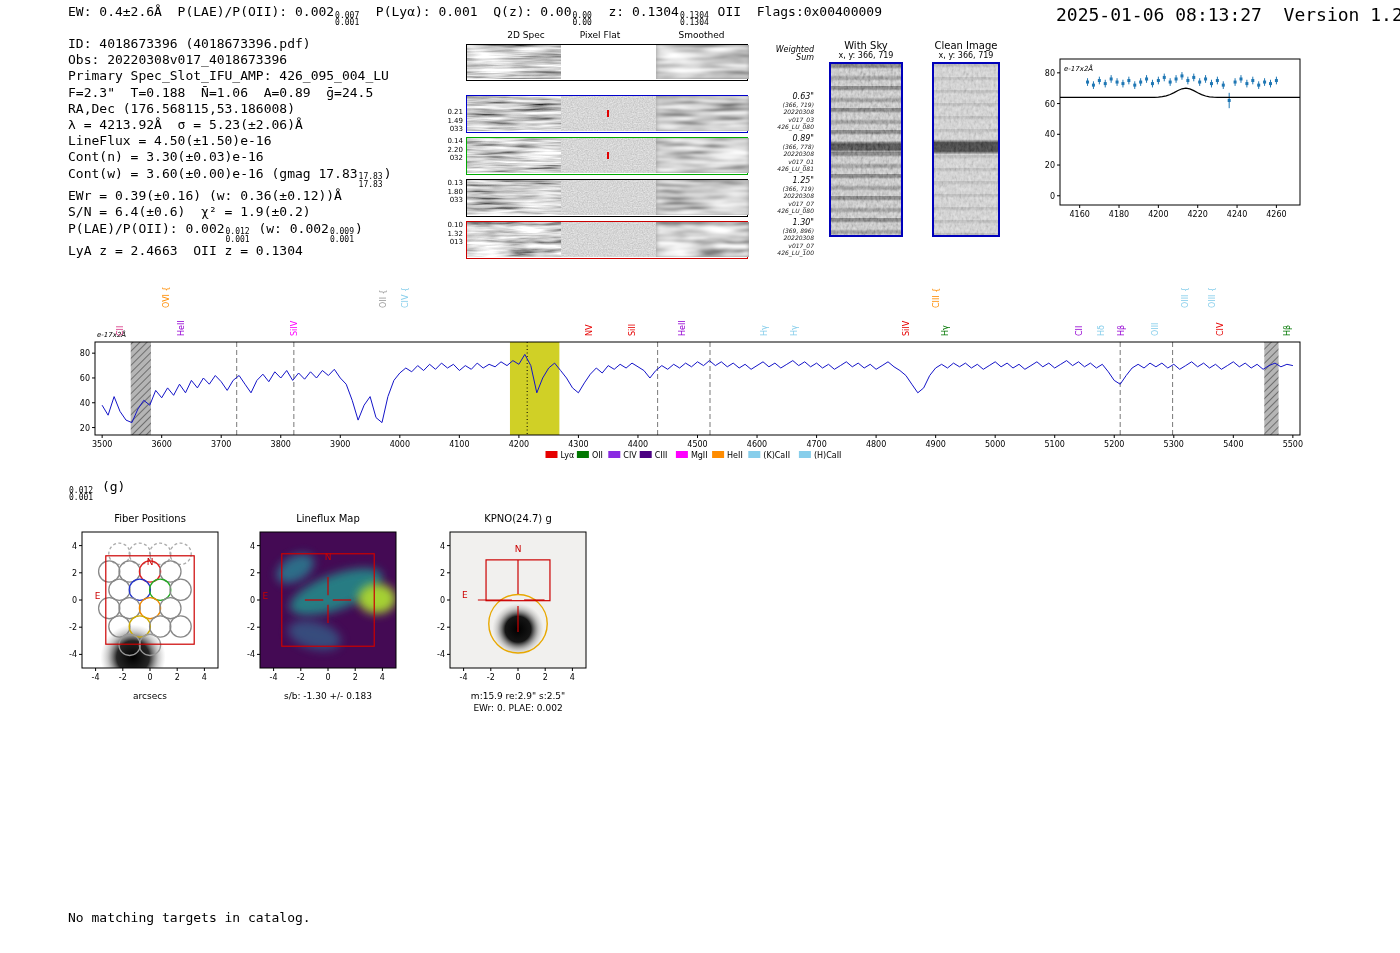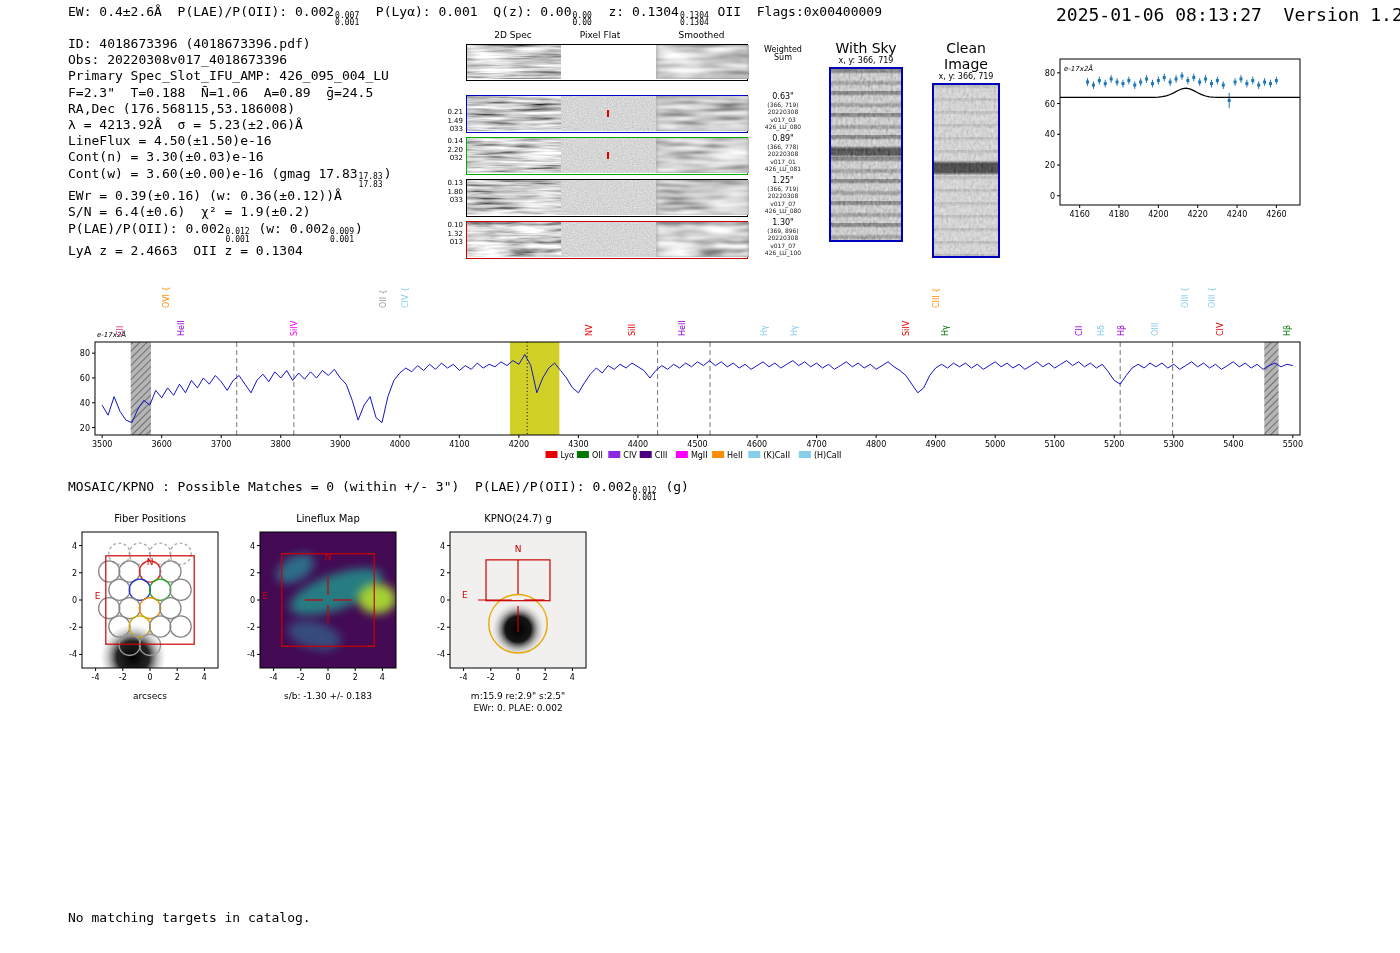--- a/index.html
+++ b/index.html
@@ -12,24 +12,24 @@
   .frac{display:inline-flex;flex-direction:column;font-size:8px;line-height:7.5px;
         vertical-align:-1.5px;margin:0 1px;}
   #spec2d{position:absolute;left:440px;top:30px;width:350px;height:240px;
           font-family:"DejaVu Sans",sans-serif;}
   .colhead{position:absolute;top:0;width:80px;text-align:center;font-size:9px;}
   .specrow{position:absolute;border:1.5px solid #000;box-sizing:border-box;background:#fff;}
   .imgcell{position:absolute;overflow:hidden;background:#9a9a9a;}
   .imgcell svg{display:block;}
   .redmark{position:absolute;width:2px;height:7px;background:#e00000;}
   .lnums{position:absolute;left:0;width:23px;text-align:right;font-size:7px;line-height:8.5px;}
-  .rann{position:absolute;font-size:6px;line-height:7.5px;color:#222;width:62px;text-align:center;}
+  .rann{position:absolute;font-size:6px;line-height:7.5px;color:#222;width:62px;text-align:right;font-style:italic;}
   .rann .f1{font-size:8px;color:#000;}
   .cutpanel{position:absolute;text-align:center;font-family:"DejaVu Sans",sans-serif;}
-  .cuttitle{font-size:14px;}
+  .cuttitle{font-size:10px;}
   .cutsub{font-size:8px;margin-bottom:2px;}
   .cutimg{margin:0 auto;border:2px solid #0000bb;position:relative;overflow:hidden;}
   #withsky{left:824px;top:40px;width:84px;}
   #withsky .cutimg{width:70px;height:171px;}
   #clean{left:926px;top:40px;width:80px;}
   #clean .cutimg{width:64px;height:171px;}
   .withsky-img{background-color:#c4c4c4;background-image:
     linear-gradient(180deg,rgba(0,0,0,0) 0%,rgba(0,0,0,0) 45%,rgba(10,10,10,.85) 47%,rgba(10,10,10,.85) 50%,rgba(0,0,0,0) 52%),
     repeating-linear-gradient(180deg,rgba(30,30,30,.5) 0px,rgba(30,30,30,.5) 3px,rgba(235,235,235,.45) 5px,rgba(235,235,235,.45) 11px,rgba(80,80,80,.4) 13px,rgba(80,80,80,.4) 15px,rgba(240,240,240,.4) 17px,rgba(240,240,240,.4) 22px);}
   .clean-img{background-color:#d6d6d6;background-image:
@@ -201,21 +201,21 @@
       <div class="iline"><span>LineFlux = 4.50(±1.50)e-16</span></div>
       <div class="iline"><span>Cont(n) = 3.30(±0.03)e-16</span></div>
       <div class="iline"><span>Cont(w) = 3.60(±0.00)e-16 (gmag 17.83</span><span class="frac"><span>17.83</span><span>17.83</span></span><span>)</span></div>
       <div class="iline"><span>EWr = 0.39(±0.16) (w: 0.36(±0.12))Å</span></div>
       <div class="iline"><span>S/N = 6.4(±0.6)  χ² = 1.9(±0.2)</span></div>
       <div class="iline"><span>P(LAE)/P(OII): 0.002</span><span class="frac"><span>0.012</span><span>0.001</span></span><span> (w: 0.002</span><span class="frac"><span>0.009</span><span>0.001</span></span><span>)</span></div>
       <div class="iline"><span>LyA z = 2.4663  OII z = 0.1304</span></div>
     </div>
 
   <div id="spec2d">
-      <div class="colhead" style="left: 33px;">2D Spec</div>
+      <div class="colhead" style="left: 46px;">2D Spec</div>
       <div class="colhead" style="left: 120px;">Pixel Flat</div>
       <div class="colhead" style="left: 221.5px;">Smoothed</div>
       <div class="specrow" style="left: 26px; top: 14px; width: 282px; height: 37px; border-color: rgb(0, 0, 0);">
         <div class="imgcell" style="left: 0px; top: 0px; width: 94px; height: 34px;">
           <svg width="94" height="34">
             <rect width="94" height="34" filter="url(#st0)"></rect>
           </svg>
         </div>
         <div style="position: absolute; left: 94px; top: 0px; width: 95px; height: 34px; background: rgb(255, 255, 255);"></div>
         <div class="imgcell" style="left: 189px; top: 0px; width: 93px; height: 34px;">
@@ -569,21 +569,21 @@
         <text x="620.9" y="188" font-size="8" fill="#000" text-anchor="start">MgII</text>
         <rect x="642.1" y="181" width="12" height="7" fill="#ff8c00"></rect>
         <text x="657.1" y="188" font-size="8" fill="#000" text-anchor="start">HeII</text>
         <rect x="678.3000000000001" y="181" width="12" height="7" fill="#87ceeb"></rect>
         <text x="693.3000000000001" y="188" font-size="8" fill="#000" text-anchor="start">(K)CaII</text>
         <rect x="728.9000000000001" y="181" width="12" height="7" fill="#87ceeb"></rect>
         <text x="743.9000000000001" y="188" font-size="8" fill="#000" text-anchor="start">(H)CaII</text>
       </g>
     </svg>
 
-  <div id="mosaic"><span>MOSAIC/KPNO : Possible Matches = 0 (within +/- 3")  P(LAE)/P(OII): 0.002</span><span class="frac"><span>0.012</span><span>0.001</span></span><span> (g)</span></div>
+  <div id="mosaic"><span class="frac"><span>0.012</span><span>0.001</span></span><span> (g)</span></div>
 
   <svg id="fiberplot" width="190" height="215">
       <defs>
         <clipPath id="fpclip">
           <rect x="32" y="24" width="136" height="136"></rect>
         </clipPath>
         <radialGradient id="fblobG">
           <stop offset="0" stop-color="#000" stop-opacity="1"></stop>
           <stop offset="0.5" stop-color="#000" stop-opacity="0.85"></stop>
           <stop offset="0.78" stop-color="#666" stop-opacity="0.35"></stop>

